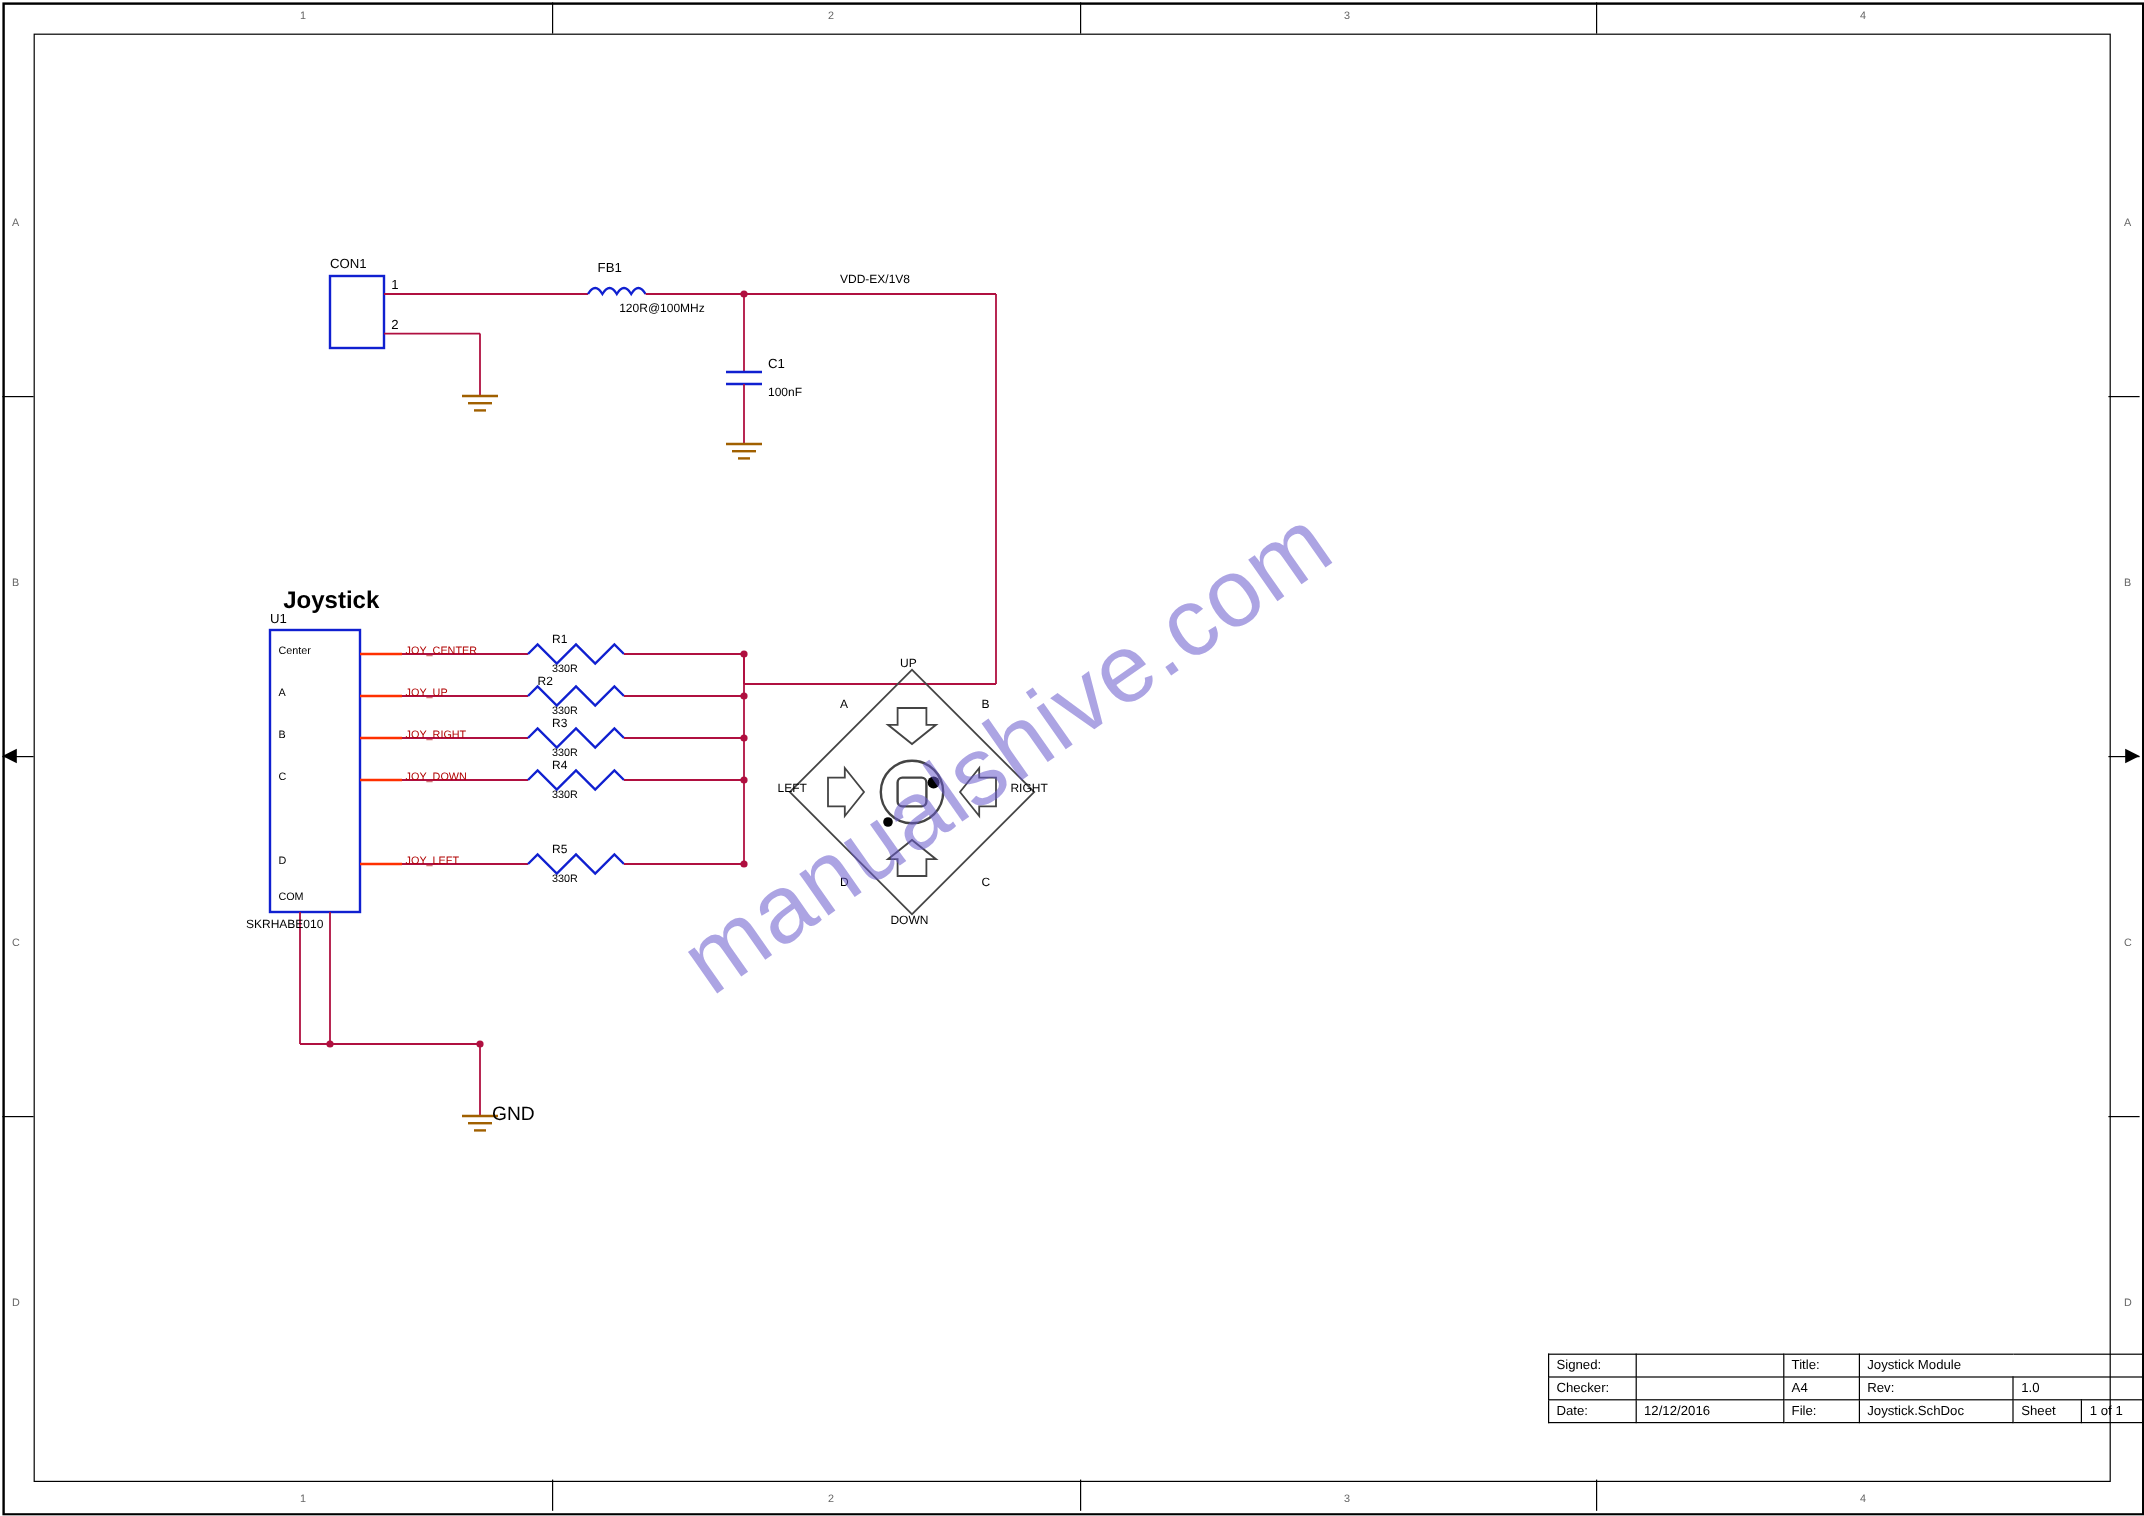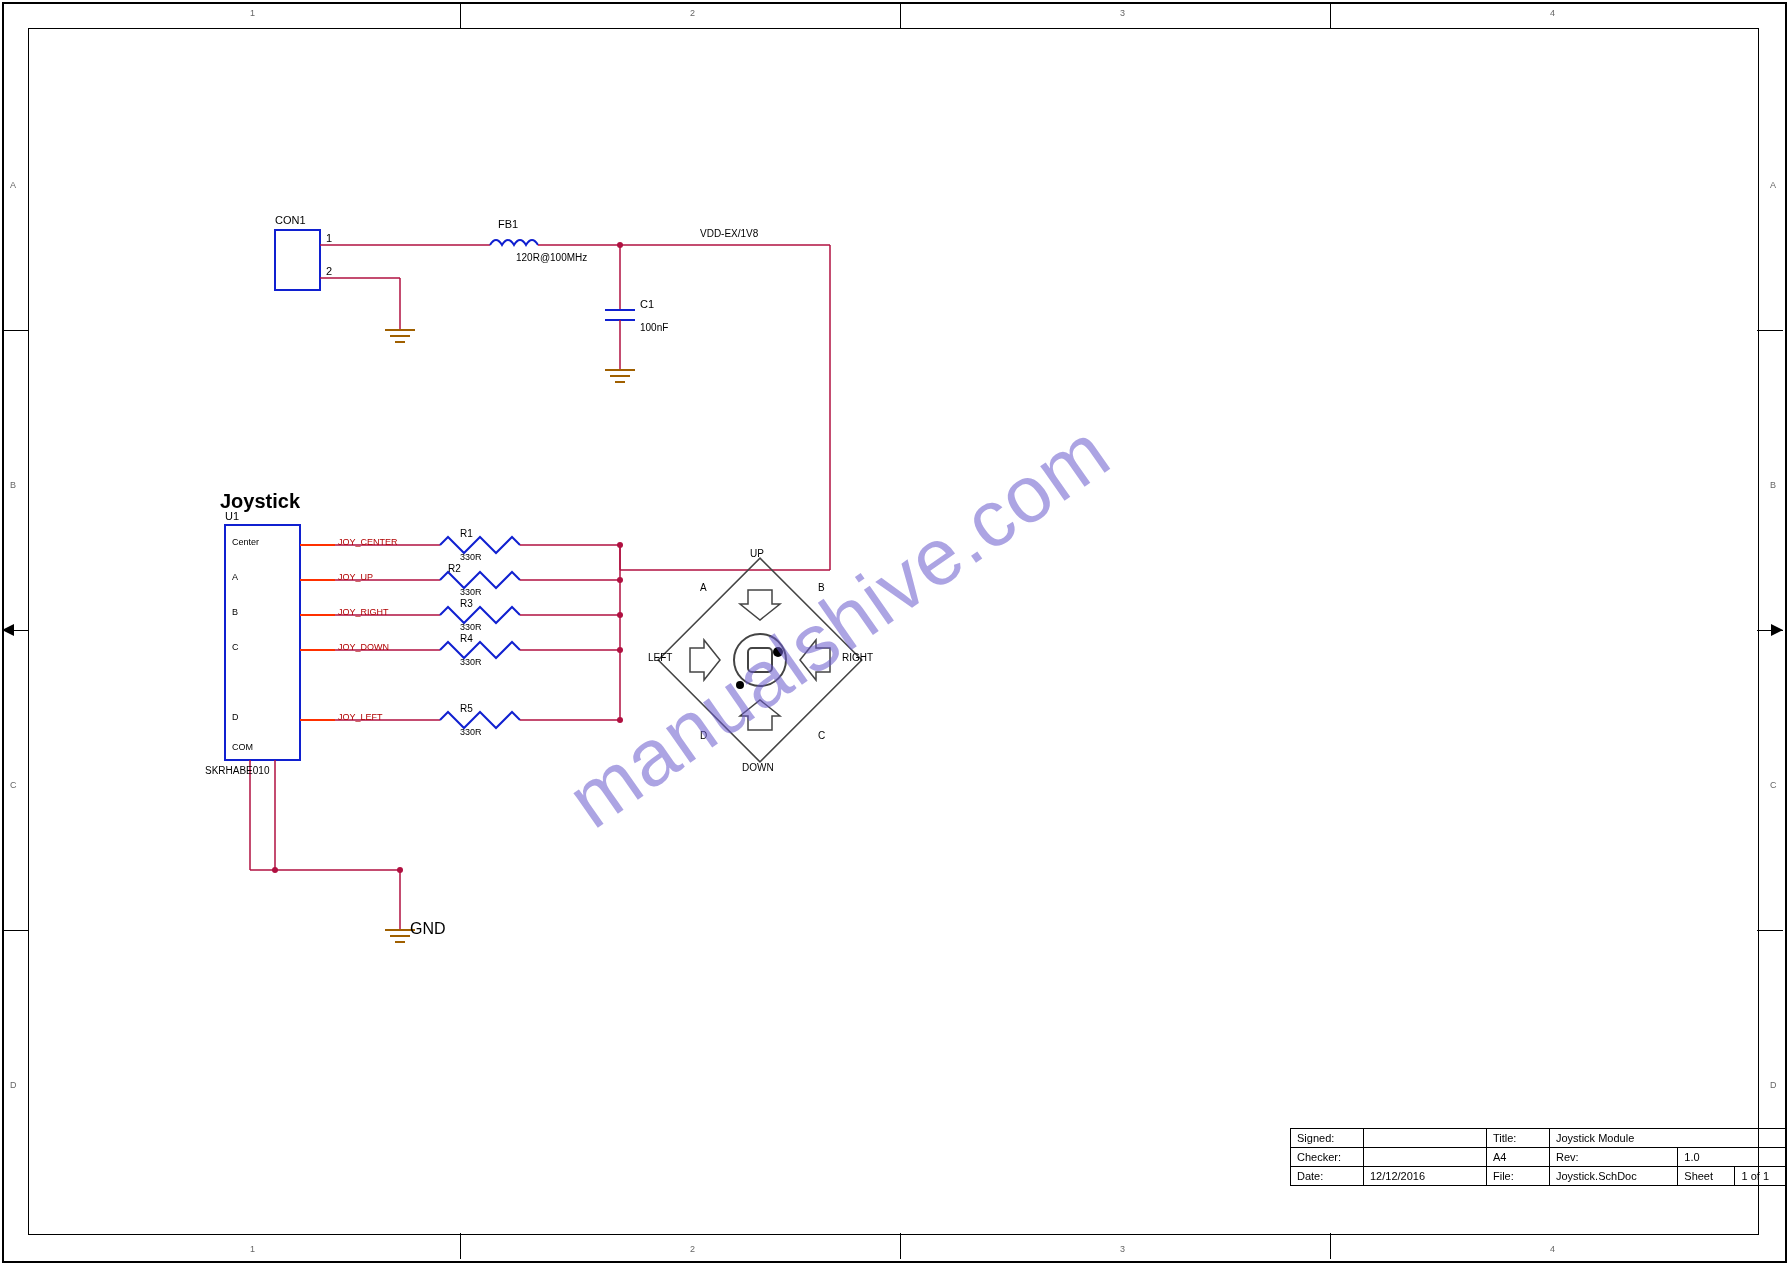--- a/index.html
+++ b/index.html
@@ -159,21 +159,21 @@
 
         <path d="M-12 70 h24 v-14 h8 l-20 -16 l-20 16 h8 z"></path>
 
         <path d="M-70 -12 v24 h14 v8 l16 -20 l-16 -20 v8 z"></path>
 
         <path d="M70 -12 v24 h-14 v8 l-16 -20 l16 -20 v8 z"></path>
       </g>
     </g>
   </svg>
 
-  <div class="big-title" style="left:220px;top:490px;text-align:right;">Joystick</div>
+  <div class="big-title" style="left:236px;top:490px;text-align:right;">Joystick</div>
 
   <div class="label" style="left:275px;top:214px;">CON1</div>
   <div class="label" style="left:326px;top:232px;">1</div>
   <div class="label" style="left:326px;top:265px;">2</div>
 
   <div class="label" style="left:498px;top:218px;">FB1</div>
   <div class="label" style="left:480px;top:252px;font-size:10px;margin-left:36px;">120R@100MHz</div>
   <div class="label" style="left:700px;top:228px;font-size:10px;">VDD-EX/1V8</div>
   <div class="label" style="left:640px;top:298px;">C1</div>
   <div class="label" style="left:640px;top:322px;font-size:10px;">100nF</div>

